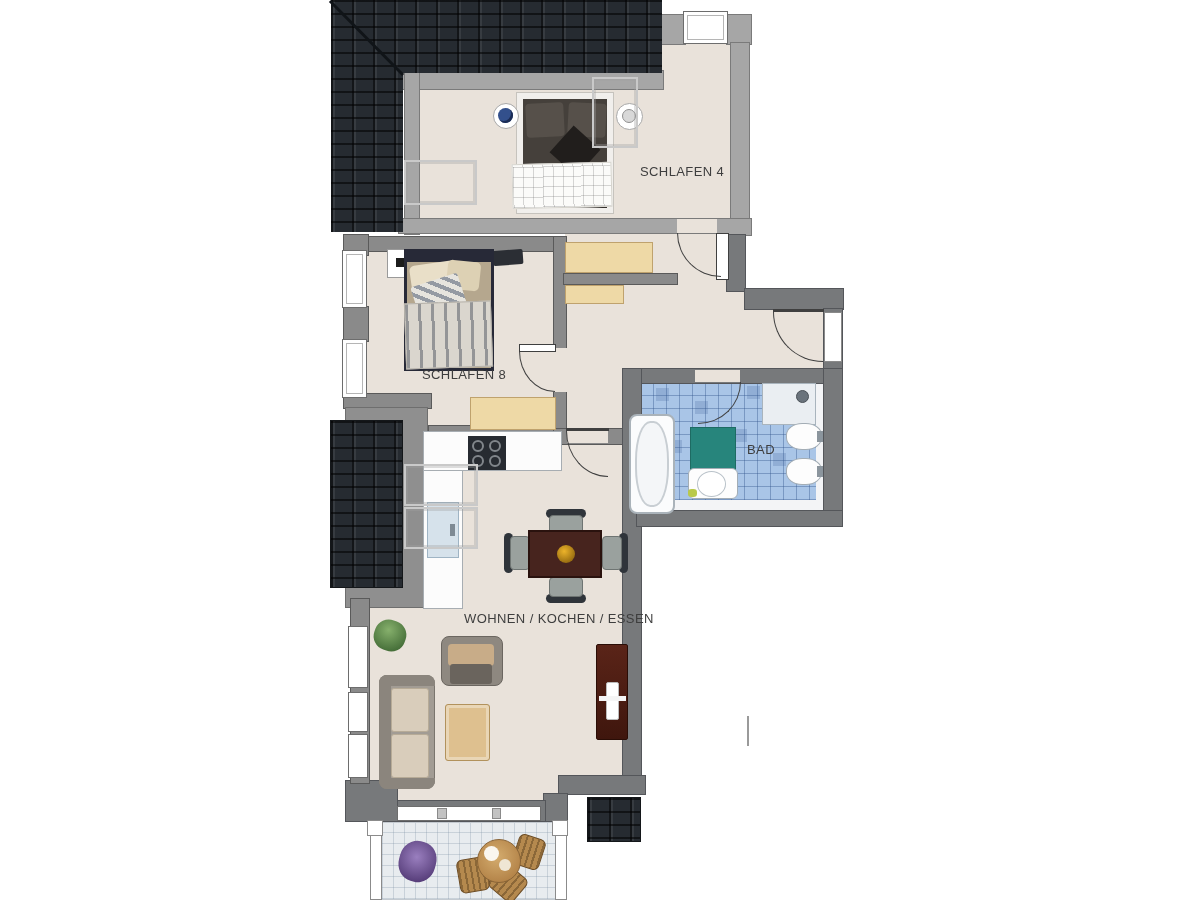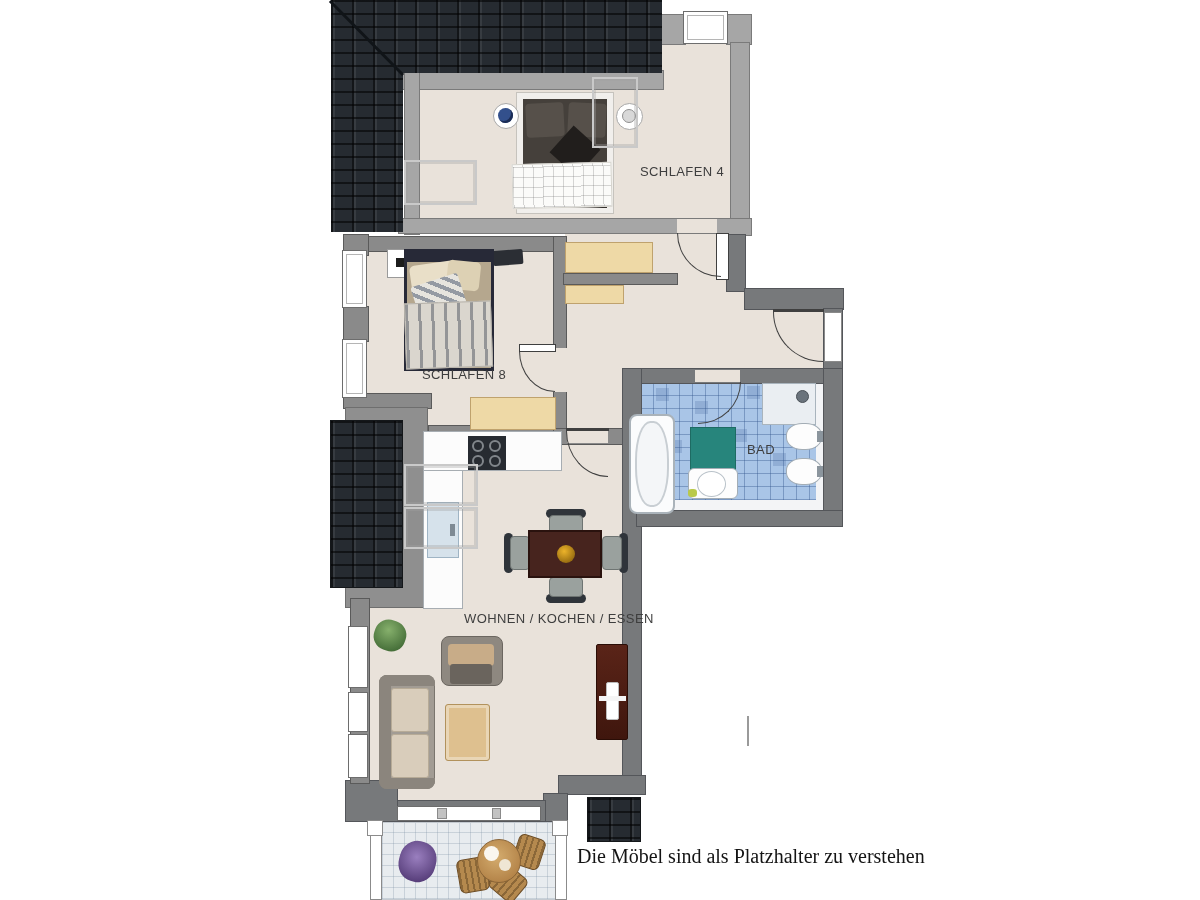--- a/index.html
+++ b/index.html
@@ -229,15 +229,14 @@
   <div class="a" style="left:477px;top:839px;width:44px;height:44px;border-radius:50%;background:radial-gradient(circle at 45% 40%,#d4ac6e,#a9763c);border:1.5px solid #8a6436"></div>
   <div class="a" style="left:484px;top:846px;width:15px;height:15px;background:#faf6ee;border-radius:50%"></div>
   <div class="a" style="left:499px;top:859px;width:12px;height:12px;background:#efe6d4;border-radius:50%"></div>
 
   <div class="a" style="left:747px;top:716px;width:2px;height:30px;background:#9a9a9a"></div>
 
   <div class="a lab" style="left:640px;top:164px">SCHLAFEN 4</div>
   <div class="a lab" style="left:422px;top:367px">SCHLAFEN 8</div>
   <div class="a lab" style="left:747px;top:442px">BAD</div>
   <div class="a lab" style="left:464px;top:611px">WOHNEN / KOCHEN / ESSEN</div>
-  <div class="a note" style="left:577px;top:845px">Die Möbel sind als Platzhalter zu verstehen</div>
 
 </div>
 
 </body></html>

